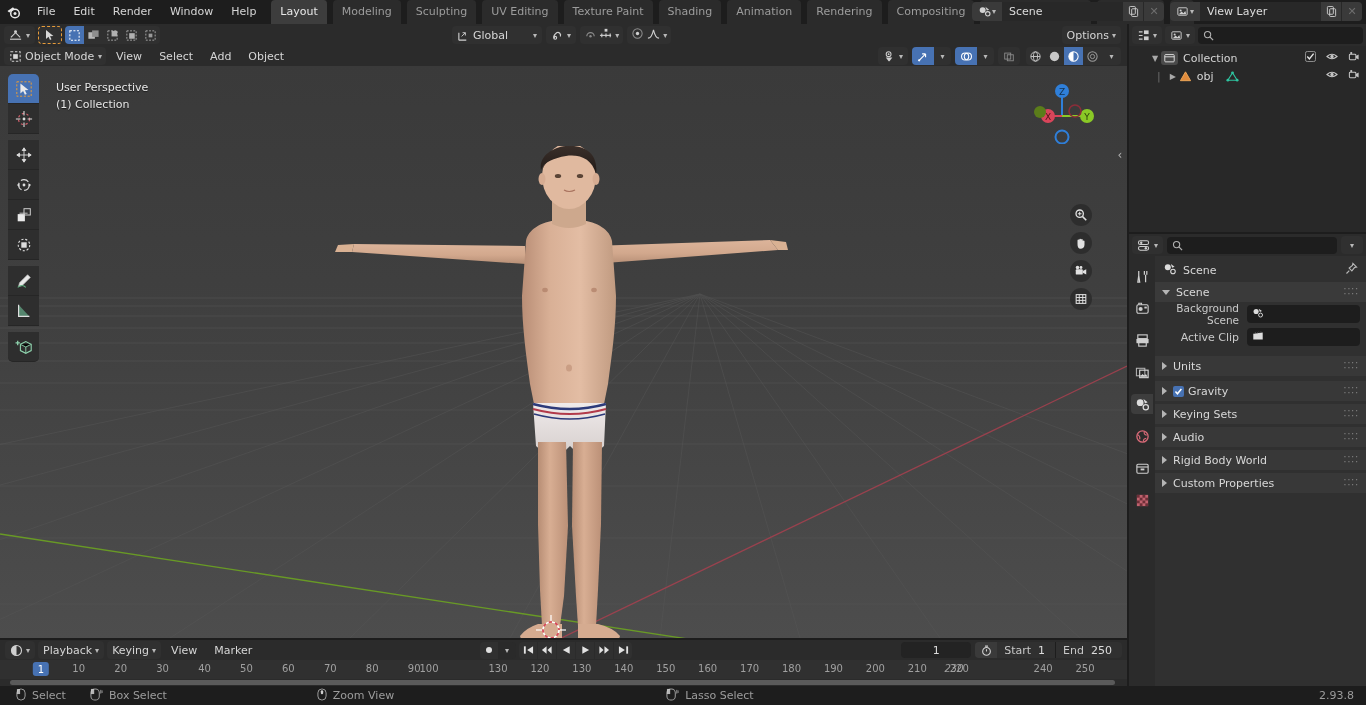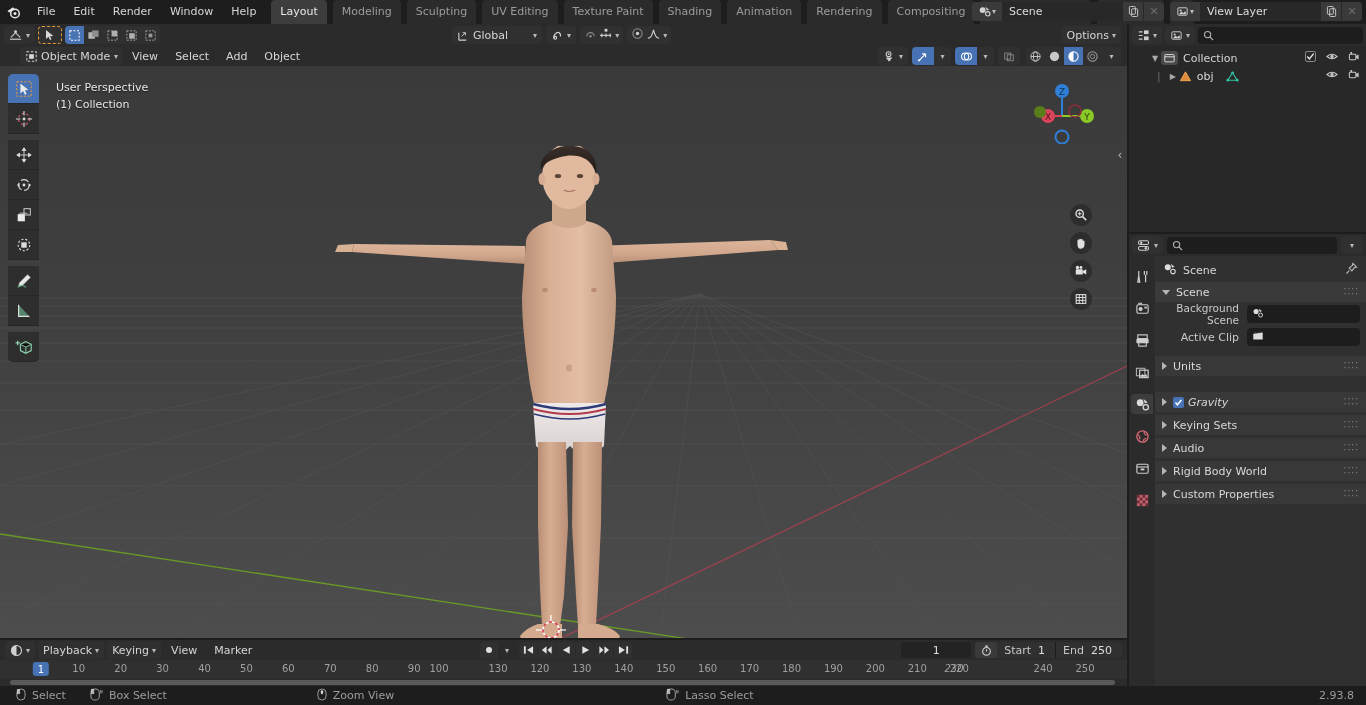--- a/index.html
+++ b/index.html
@@ -42,21 +42,21 @@
   .id-btn { width:20px; height:19px; background:#3a3a3a; display:flex;align-items:center;justify-content:center; margin-left:1px;}
   .id-btn.dim { color:#6d6d6d; }
 
   
   .vp-header {
     position:absolute; left:0; top:24px; width:1127px; height:22px;
     background:#2b2b2b; display:flex; align-items:center; padding-left:4px; gap:3px;
   }
   .vp-header2 {
     position:absolute; left:0; top:46px; width:1127px; height:20px;
-    background:#2b2b2b; display:flex; align-items:center; padding-left:20px; gap:3px;
+    background:#2b2b2b; display:flex; align-items:center; padding-left:4px; gap:3px;
   }
   .hdr-btn {
     height:18px; background:#303030; border-radius:4px; display:flex; align-items:center;
     padding:0 5px; gap:3px; font-size:11px; color:#d5d5d5;
   }
   .hdr-btn.on { background:#4772b3; }
   .hdr-btn.dark { background:#232323; }
   .seg { display:flex; background:#303030; border-radius:4px; overflow:hidden; height:18px; }
   .seg > div {
     width:19px; height:18px; display:flex; align-items:center; justify-content:center;
@@ -776,21 +776,21 @@
     <div class="tl-ruler" id="tl-ruler">
         <div class="tl-tick" style="left: 78.7349px;">10</div>
         <div class="tl-tick" style="left: 120.663px;">20</div>
         <div class="tl-tick" style="left: 162.59px;">30</div>
         <div class="tl-tick" style="left: 204.518px;">40</div>
         <div class="tl-tick" style="left: 246.446px;">50</div>
         <div class="tl-tick" style="left: 288.373px;">60</div>
         <div class="tl-tick" style="left: 330.301px;">70</div>
         <div class="tl-tick" style="left: 372.229px;">80</div>
         <div class="tl-tick" style="left: 414.157px;">90</div>
-        <div class="tl-tick" style="left: 439px;">100</div>
+        <div class="tl-tick" style="left: 429px;">100</div>
         <div class="tl-tick" style="left: 498.012px;">130</div>
         <div class="tl-tick" style="left: 539.94px;">120</div>
         <div class="tl-tick" style="left: 581.867px;">130</div>
         <div class="tl-tick" style="left: 623.795px;">140</div>
         <div class="tl-tick" style="left: 665.723px;">150</div>
         <div class="tl-tick" style="left: 707.651px;">160</div>
         <div class="tl-tick" style="left: 749.578px;">170</div>
         <div class="tl-tick" style="left: 791.506px;">180</div>
         <div class="tl-tick" style="left: 833.434px;">190</div>
         <div class="tl-tick" style="left: 875.361px;">200</div>
@@ -1044,21 +1044,21 @@
           <span></span>
         </div>
       </div>
 
       <div class="panel-hdr closed" style="margin-top:8px;">
         <span class="tri-r"></span>
         <span>Units</span>
         <span class="grip">····<br>····</span>
       </div>
 
-      <div class="panel-hdr closed" style="margin-top:16px;font-style:italic;">
+      <div class="panel-hdr closed" style="margin-top:5px;">
         <span class="tri-r"></span>
         <span class="cbox">
           <svg width="9" height="9" viewBox="0 0 10 10">
               <path d="M1.6 5 L3.8 7.5 L8.2 2.2" stroke="#fff" stroke-width="1.7" fill="none"></path>
             </svg>
         </span>
         <span style="margin-left:-2px;">Gravity</span>
         <span class="grip">····<br>····</span>
       </div>
 

